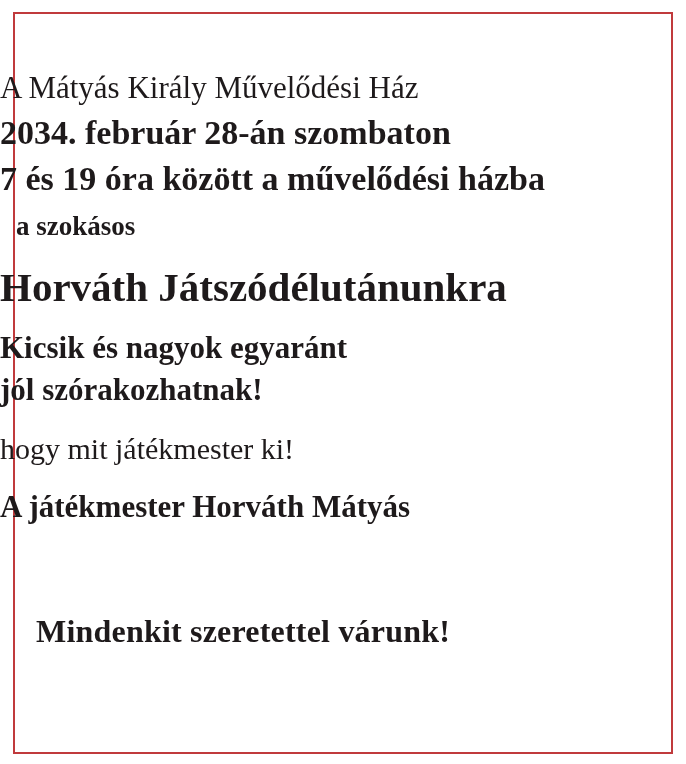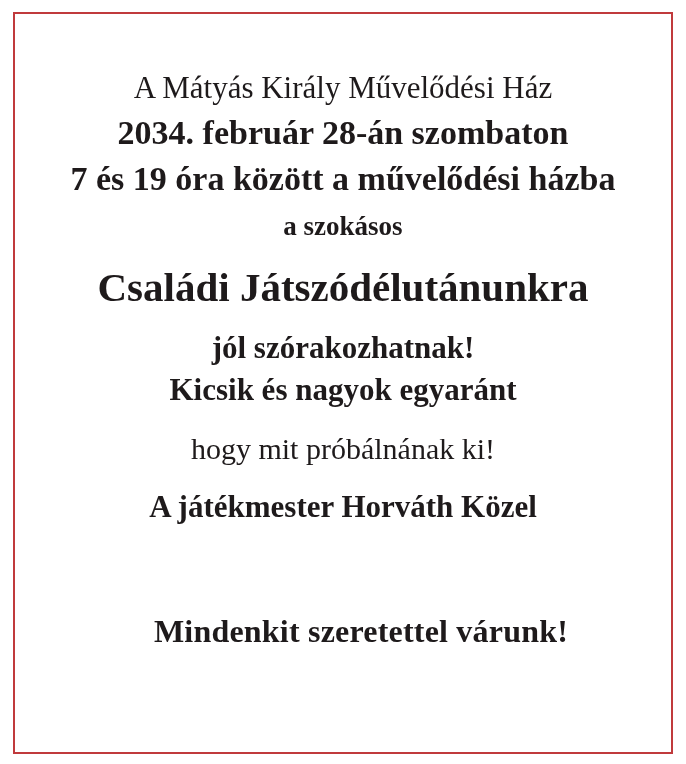--- a/index.html
+++ b/index.html
@@ -24,21 +24,21 @@
     bottom: 10px;
     border: 2px solid #c03a3c;
     pointer-events: none;
   }
   .content {
     position: absolute;
     inset: 0;
     display: flex;
     flex-direction: column;
     align-items: stretch;
-    text-align: center;
+    text-align: left;
     border-radius: 14px;
   }
   .line { white-space: nowrap; }
 
   .intro-block {
     margin-top: 68px;
     font-size: 31px;
     line-height: 40px;
     font-weight: 400;
   }
@@ -46,20 +46,21 @@
     margin-top: 2px;
     font-size: 34px;
     line-height: 46px;
     font-weight: 700;
   }
   .lead-in {
     margin-top: 7px;
     font-size: 27px;
     line-height: 34px;
     font-weight: 700;
+    padding-left: 16px;
   }
   .event-title {
     margin-top: 18px;
     font-size: 41px;
     line-height: 53px;
     font-weight: 700;
   }
   .audience-block {
     margin-top: 13px;
     font-size: 31px;
@@ -98,28 +99,28 @@
     <div class="line">A Mátyás Király Művelődési Ház</div>
   </div>
 
   <div class="date-block">
     <div class="line">2034. február 28-án szombaton</div>
     <div class="line">7 és 19 óra között a művelődési házba</div>
   </div>
 
   <div class="lead-in line">a szokásos</div>
 
-  <h1 class="event-title line" style="margin-bottom:0;">Családi Játszódélutánunkra</h1>
+  <h1 class="event-title line" style="margin-bottom:0;">Horváth Játszódélutánunkra</h1>
 
   <div class="audience-block">
+    <div class="line">Kicsik és nagyok egyaránt</div>
     <div class="line">jól szórakozhatnak!</div>
-    <div class="line">Kicsik és nagyok egyaránt</div>
   </div>
 
   <div class="games-block">
-    <div class="line">hogy mit próbálnának ki!</div>
+    <div class="line">hogy mit játékmester ki!</div>
   </div>
 
-  <div class="host-line line">A játékmester Horváth Közel</div>
+  <div class="host-line line">A játékmester Horváth Mátyás</div>
 
   <div class="closing-line line">Mindenkit szeretettel várunk!</div>
 
 </main>
 
 </body></html>

